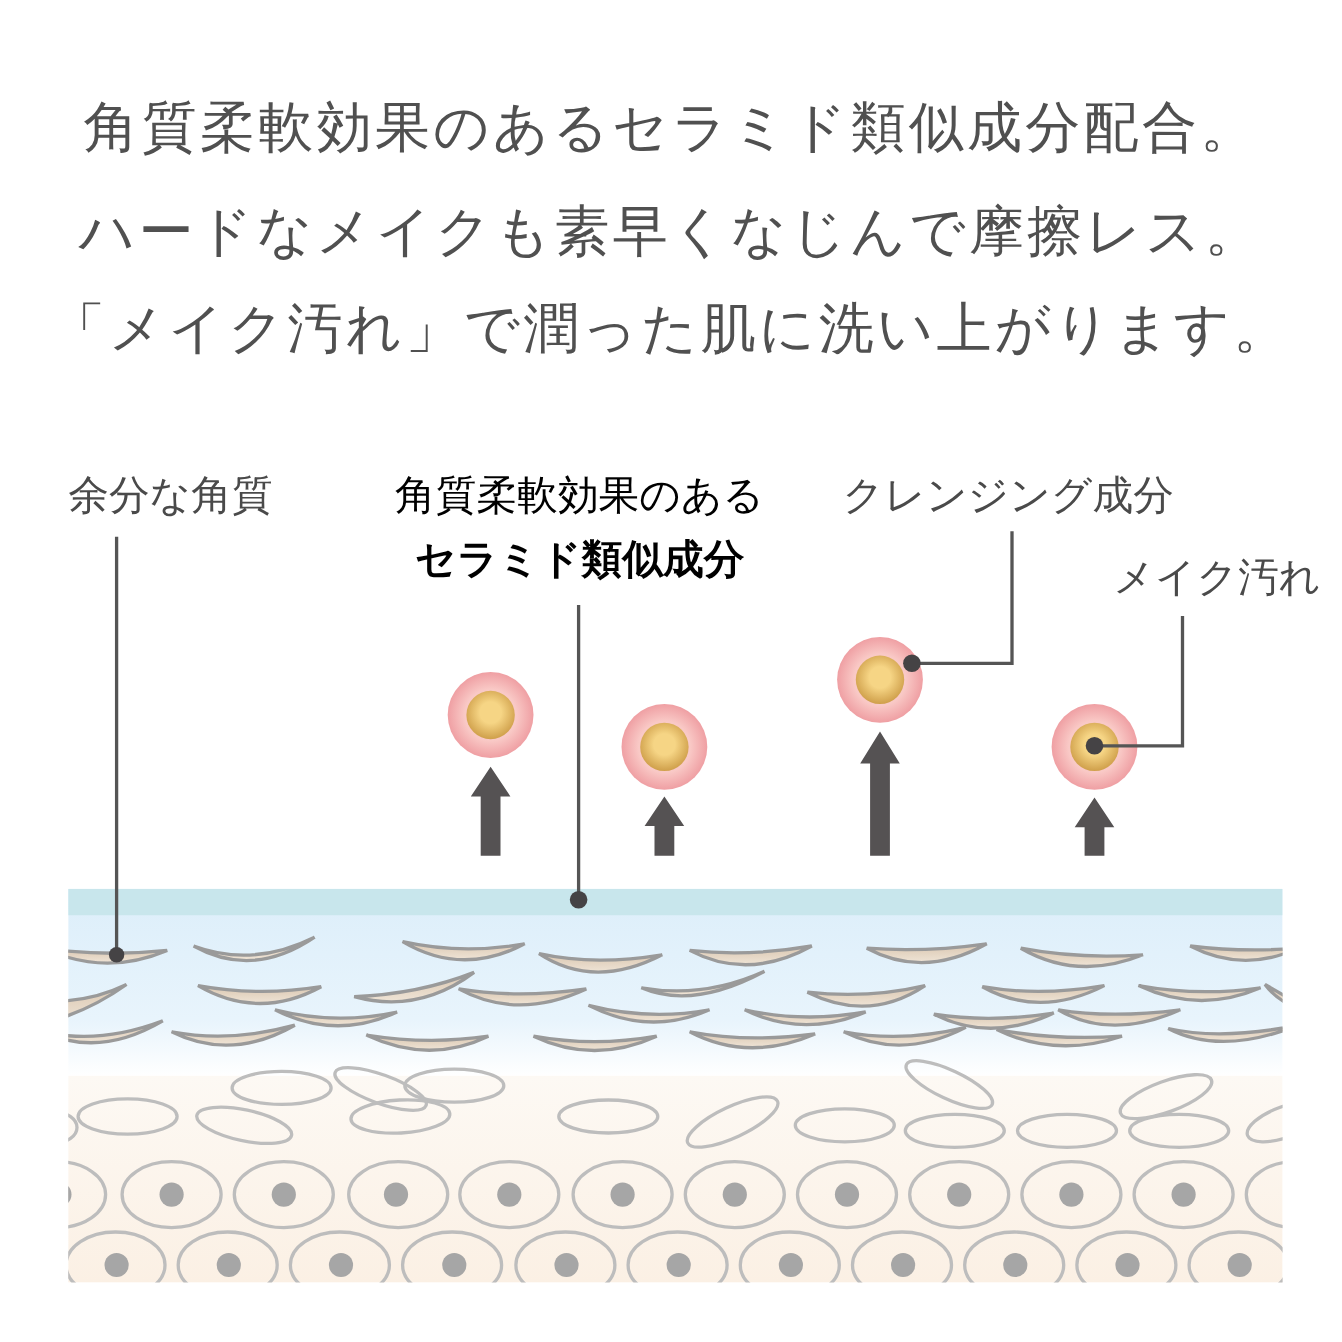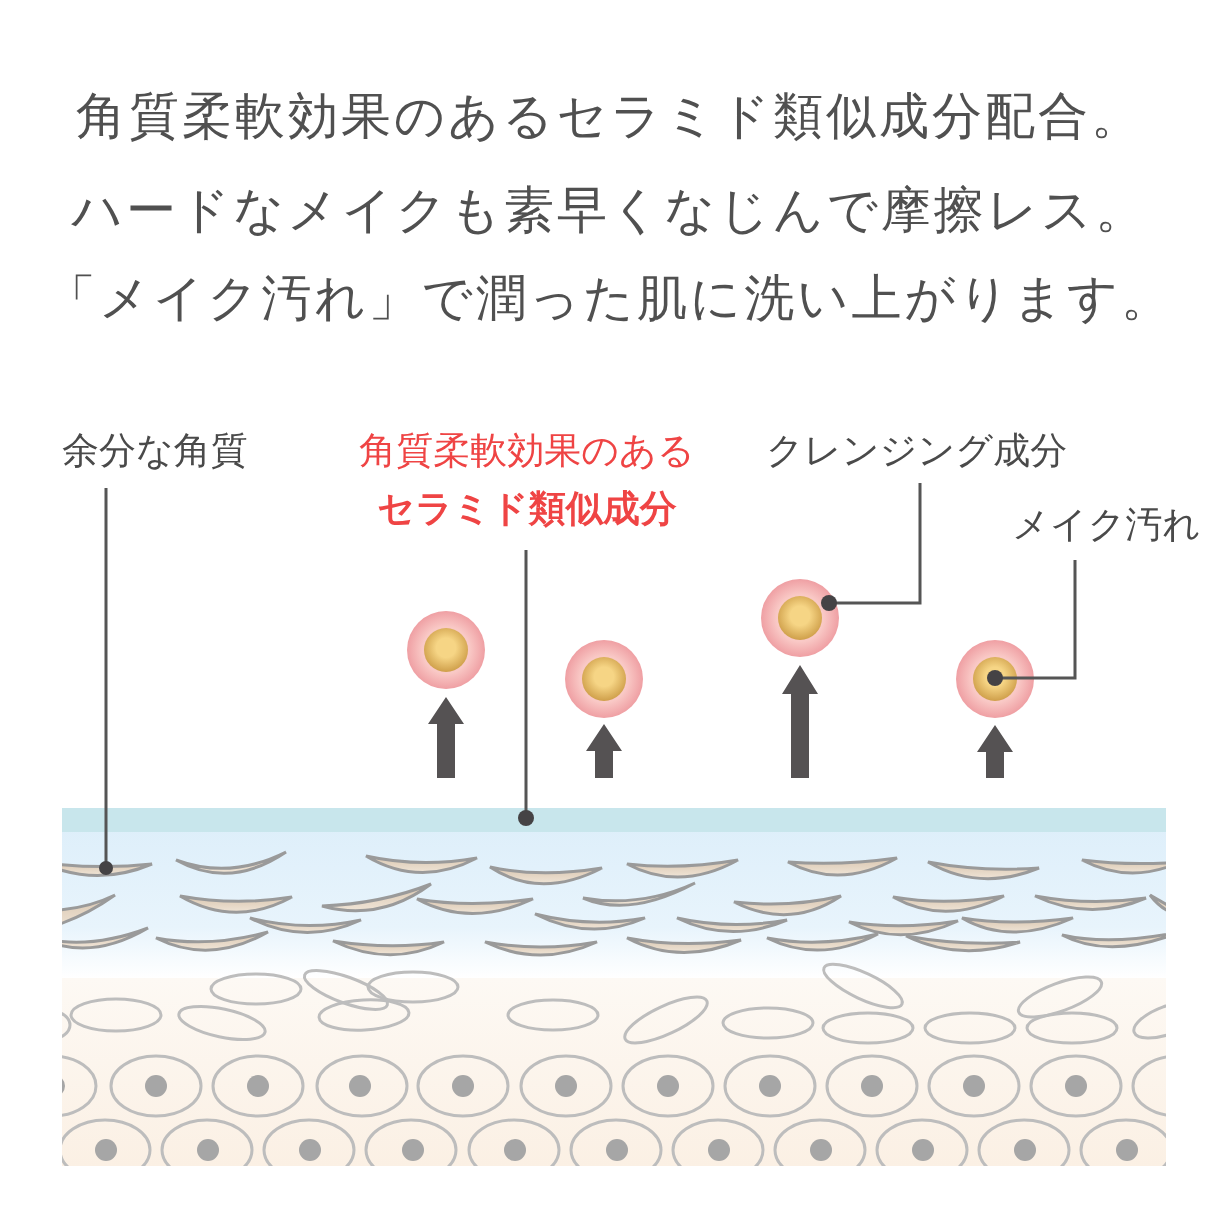--- a/index.html
+++ b/index.html
@@ -7,21 +7,21 @@
     .headline {
       position: absolute; left: 0; width: 1220px; text-align: center;
       font-family: "DejaVu Serif", "Liberation Serif", serif;
       color: #505050; font-size: 50px; line-height: 64px; letter-spacing: 3px;
       white-space: nowrap;
     }
     .label {
       position: absolute; font-family: "DejaVu Sans", "Liberation Sans", sans-serif;
       font-size: 37px; line-height: 46px; color: #4a4a4a; white-space: nowrap;
     }
-    .label.accent { color: #ef4444; text-align: center; }
+    .label.accent { color: #000000; text-align: center; }
     svg.diagram { position: absolute; left: 0; top: 0; }
   </style>
 </head>
 <body>
 
 <div class="headline" style="top:84px;">角質柔軟効果のあるセラミド類似成分配合。</div>
 <div class="headline" style="top:178px;">ハードなメイクも素早くなじんで摩擦レス。</div>
 <div class="headline" style="top:266px;">「メイク汚れ」で潤った肌に洗い上がります。</div>
 
 <svg class="diagram" width="1220" height="1220" viewBox="0 0 1220 1220">

